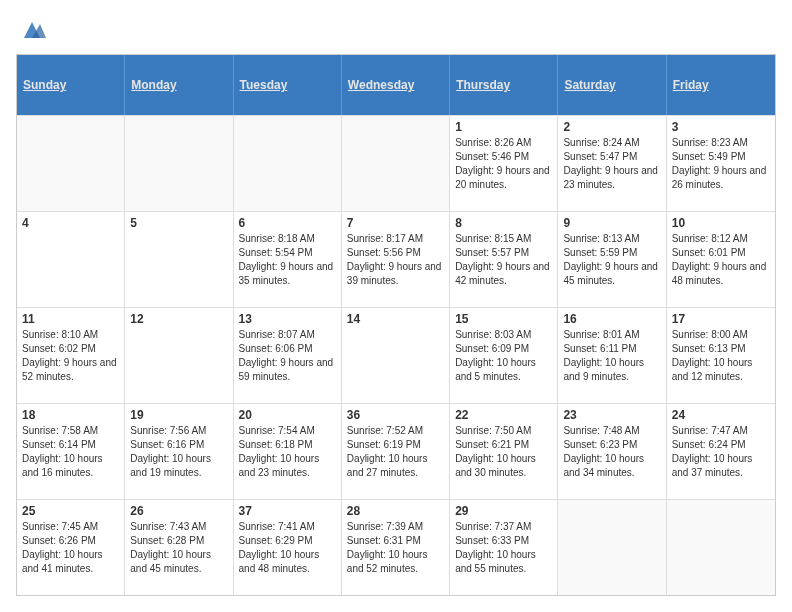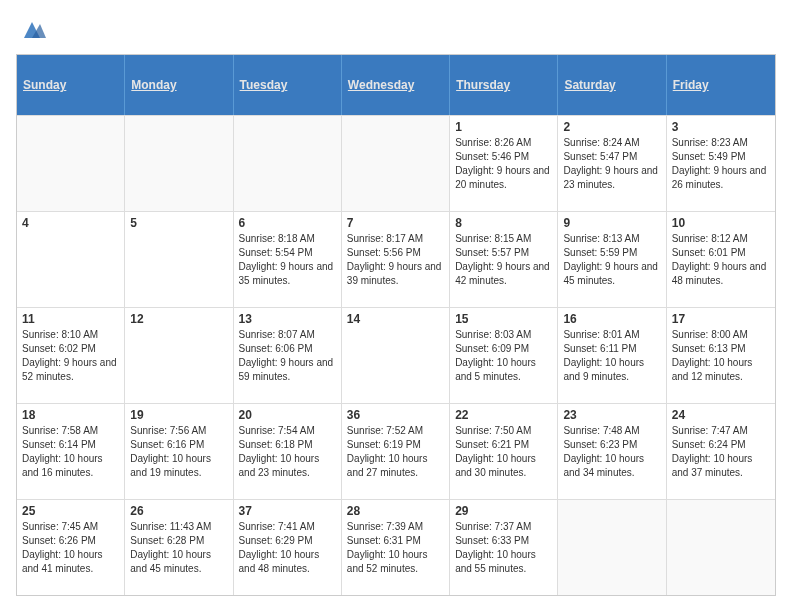--- a/index.html
+++ b/index.html
@@ -309,21 +309,21 @@
         <div class="cal-week">
           <div class="cal-cell">
             <div class="day-number">25</div>
             <div class="day-info">Sunrise: 7:45 AM
 Sunset: 6:26 PM
 Daylight: 10 hours
 and 41 minutes.</div>
           </div>
           <div class="cal-cell">
             <div class="day-number">26</div>
-            <div class="day-info">Sunrise: 11:43 AM
+            <div class="day-info">Sunrise: 7:43 AM
 Sunset: 6:28 PM
 Daylight: 10 hours
 and 45 minutes.</div>
           </div>
           <div class="cal-cell">
             <div class="day-number">37</div>
             <div class="day-info">Sunrise: 7:41 AM
 Sunset: 6:29 PM
 Daylight: 10 hours
 and 48 minutes.</div>

